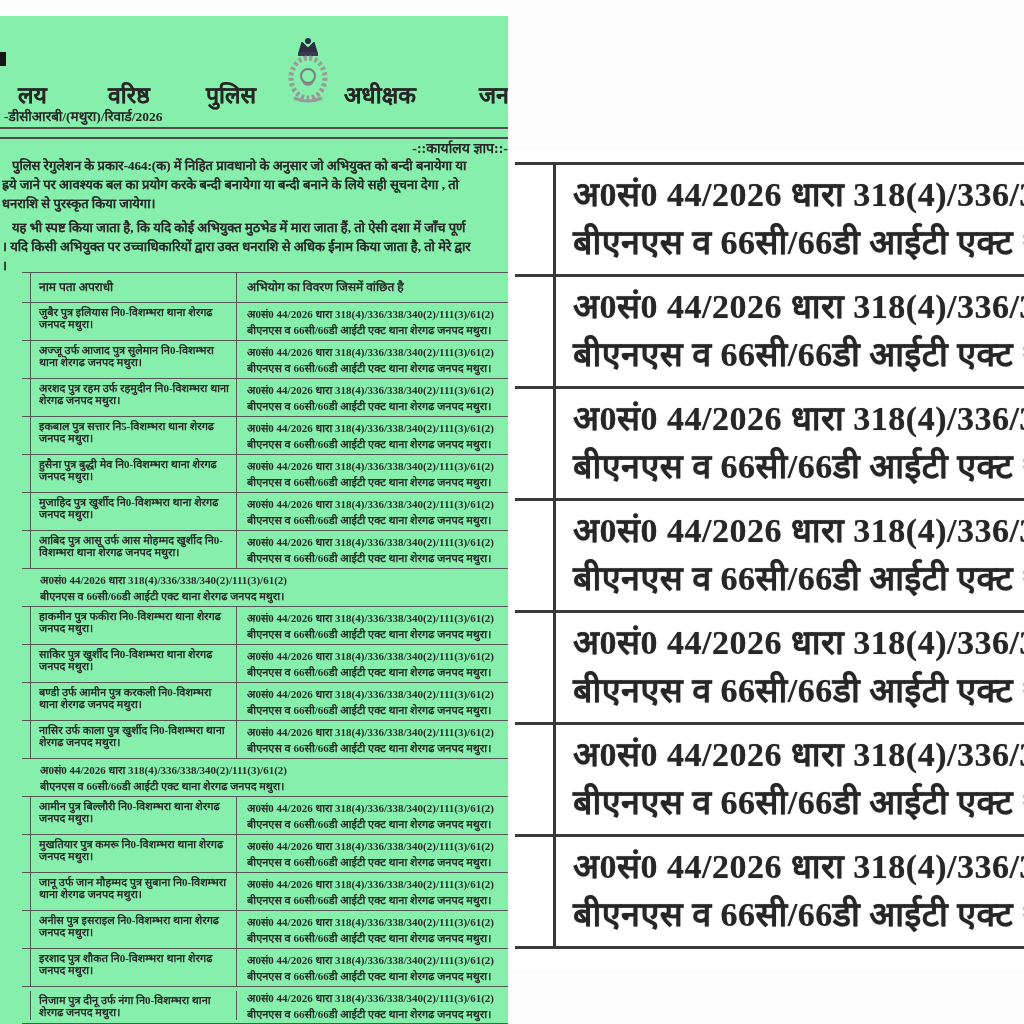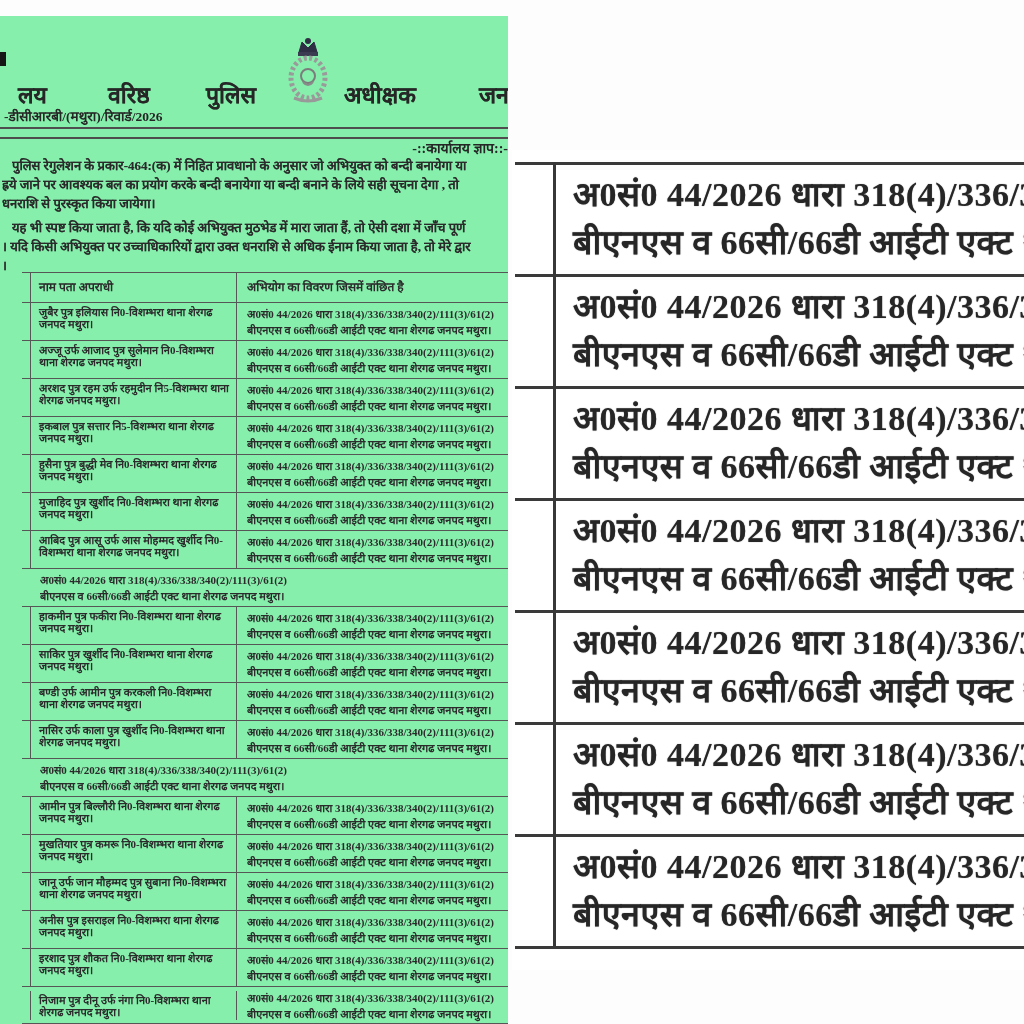--- a/index.html
+++ b/index.html
@@ -94,21 +94,21 @@
           </div>
         </div>
         <div class="trow drow">
           <div class="cell name-cell">अज्जू उर्फ आजाद पुत्र सुलेमान नि0-विशम्भरा थाना शेरगढ जनपद मथुरा।</div>
           <div class="cell charges-cell">
             <div class="case-line">अ0सं0 44/2026 धारा 318(4)/336/338/340(2)/111(3)/61(2)</div>
             <div class="case-line">बीएनएस व 66सी/66डी आईटी एक्ट थाना शेरगढ जनपद मथुरा।</div>
           </div>
         </div>
         <div class="trow drow">
-          <div class="cell name-cell">अरशद पुत्र रहम उर्फ रहमुदीन नि5-विशम्भरा थाना शेरगढ जनपद मथुरा।</div>
+          <div class="cell name-cell">अरशद पुत्र रहम उर्फ रहमुदीन नि0-विशम्भरा थाना शेरगढ जनपद मथुरा।</div>
           <div class="cell charges-cell">
             <div class="case-line">अ0सं0 44/2026 धारा 318(4)/336/338/340(2)/111(3)/61(2)</div>
             <div class="case-line">बीएनएस व 66सी/66डी आईटी एक्ट थाना शेरगढ जनपद मथुरा।</div>
           </div>
         </div>
         <div class="trow drow">
           <div class="cell name-cell">इकबाल पुत्र सत्तार नि5-विशम्भरा थाना शेरगढ जनपद मथुरा।</div>
           <div class="cell charges-cell">
             <div class="case-line">अ0सं0 44/2026 धारा 318(4)/336/338/340(2)/111(3)/61(2)</div>
             <div class="case-line">बीएनएस व 66सी/66डी आईटी एक्ट थाना शेरगढ जनपद मथुरा।</div>

